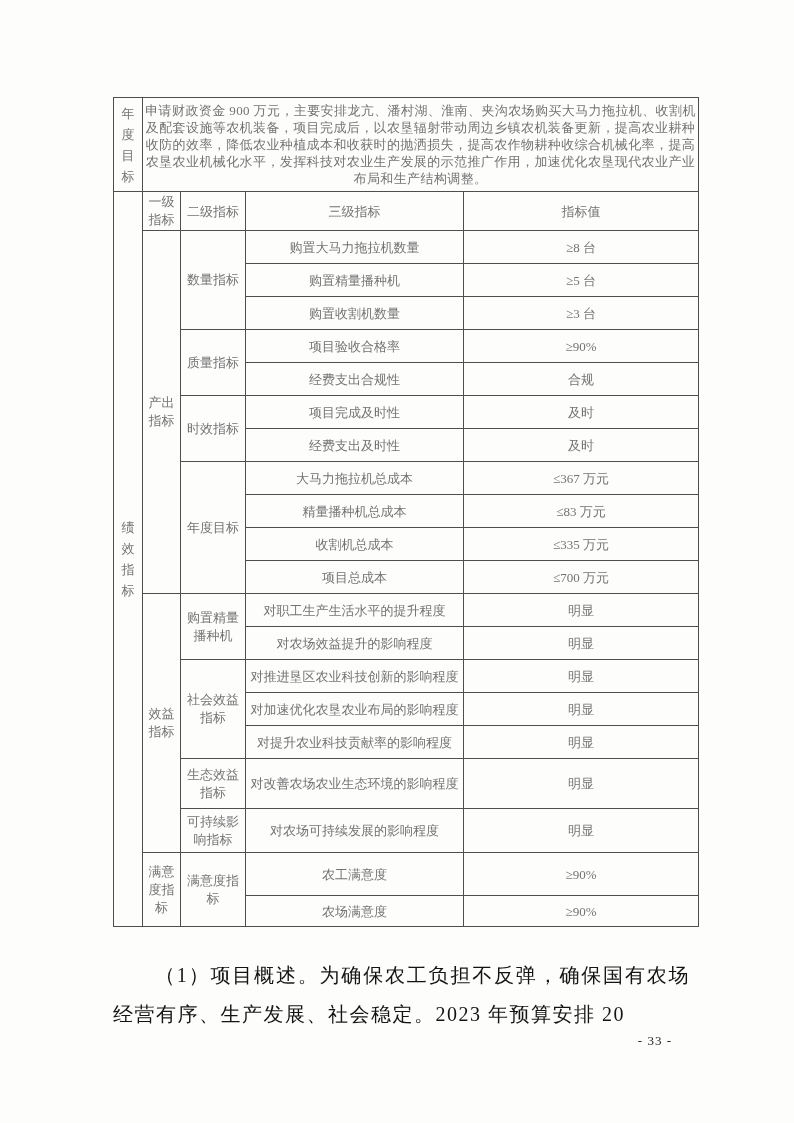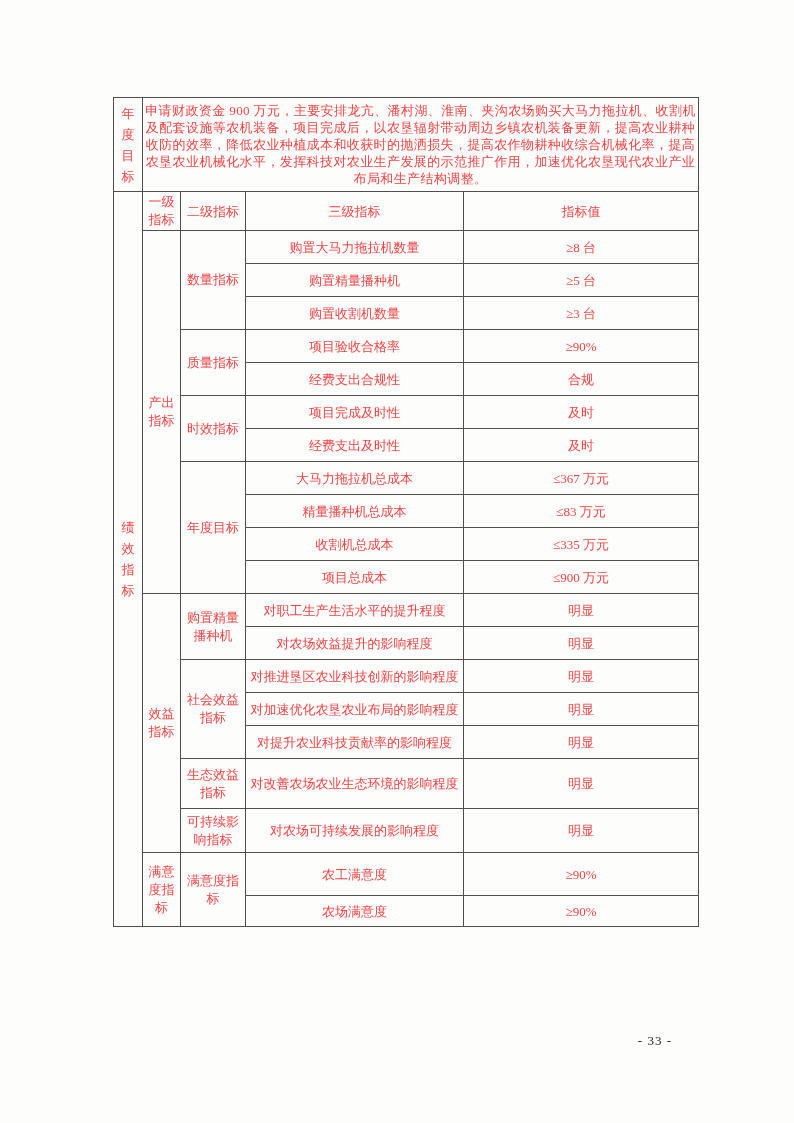--- a/index.html
+++ b/index.html
@@ -6,21 +6,21 @@
   body{
     width:794px;height:1123px;background:#ffffff;position:relative;
     font-family:"Liberation Serif","DejaVu Serif",serif;color:#1c1c1c;
     overflow:hidden;
   }
   .page{position:absolute;inset:0;background:#fdfdfc;}
 
   table.perf{
     position:absolute;left:113px;top:97px;width:585px;
     border-collapse:collapse;table-layout:fixed;
-    font-size:13px;color:#ef4444;
+    font-size:13px;color:#737373;
   }
   table.perf td{
     border:1px solid #4e4e4e;padding:1px 2px;
     vertical-align:middle;text-align:center;
     line-height:17px;
   }
   tr.h-goal{height:94px;}
   tr.h-head{height:33px;}
   tr.h-row{height:33px;}
   tr.h-eco{height:50px;}
@@ -147,21 +147,21 @@
       <tr class="h-row">
         <td class="l3">精量播种机总成本</td>
         <td class="val">≤83 万元</td>
       </tr>
       <tr class="h-row">
         <td class="l3">收割机总成本</td>
         <td class="val">≤335 万元</td>
       </tr>
       <tr class="h-row">
         <td class="l3">项目总成本</td>
-        <td class="val">≤900 万元</td>
+        <td class="val">≤700 万元</td>
       </tr>
 
       <tr class="h-row">
         <td rowspan="7" class="l1cell">
             <div class="wrap">效益指标</div>
           </td>
         <td rowspan="2" class="l2cell">
             <div class="wrap">购置精量播种机</div>
           </td>
         <td class="l3">对职工生产生活水平的提升程度</td>
@@ -214,15 +214,16 @@
         <td class="l3">农工满意度</td>
         <td class="val">≥90%</td>
       </tr>
       <tr class="h-sat2">
         <td class="l3">农场满意度</td>
         <td class="val">≥90%</td>
       </tr>
     </tbody>
   </table>
 
+  <div class="body-paragraph">（1）项目概述。为确保农工负担不反弹，确保国有农场经营有序、生产发展、社会稳定。2023 年预算安排 20</div>
   <div class="page-number">- 33 -</div>
 
 </div>
 
 </body></html>

